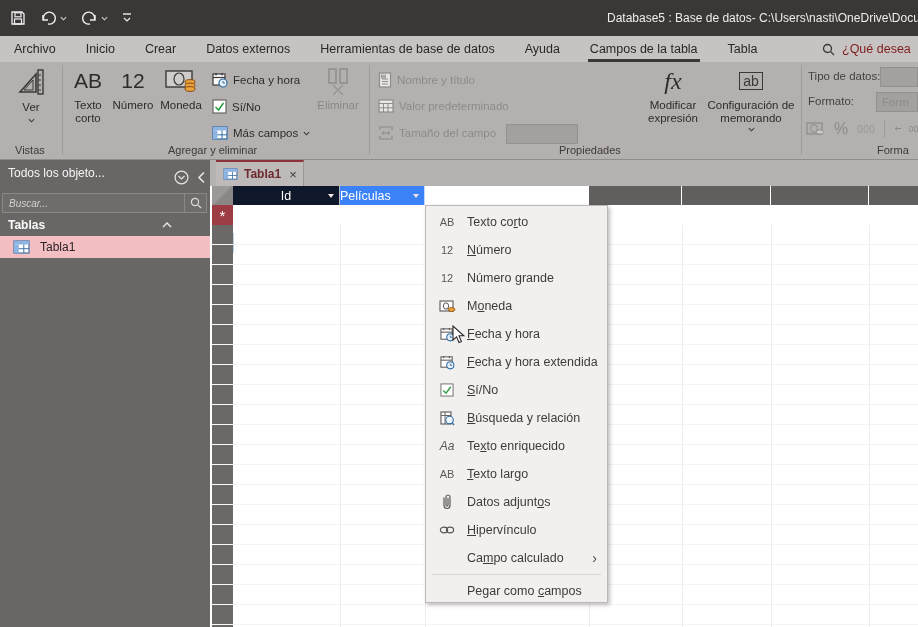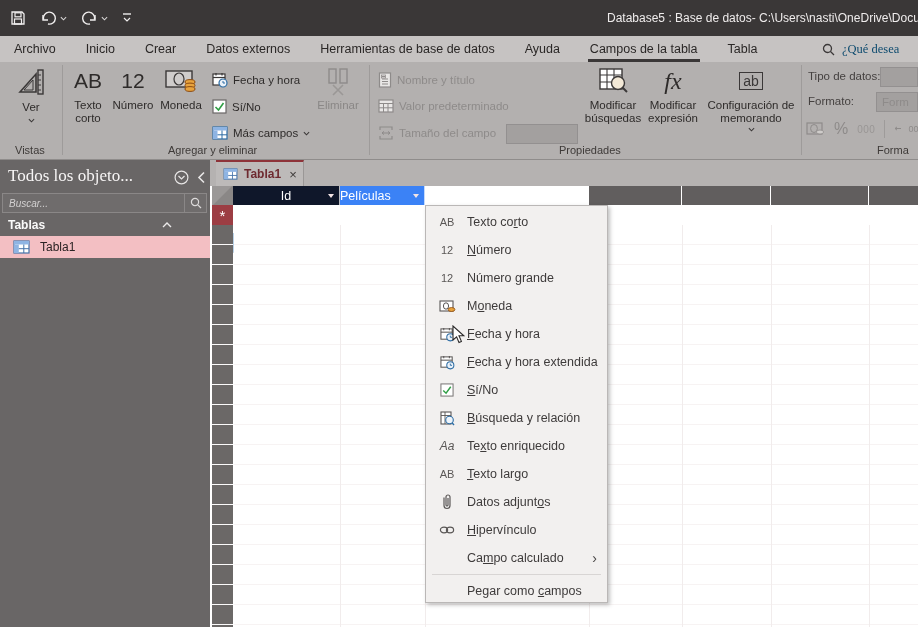--- a/index.html
+++ b/index.html
@@ -18,38 +18,38 @@
   .title-text { position:absolute; left:607px; top:0; height:36px; display:flex; align-items:center;
     font-size:12px; color:#efecec; white-space:nowrap; overflow:hidden; width:311px; }
 
   
   .menubar { position:absolute; left:0; top:36px; width:918px; height:26px; background:#c6c3c2;
     display:flex; align-items:center; gap:30px; padding-left:14px; font-size:12.5px; color:#2a2726; }
   .mtab { position:relative; white-space:nowrap; height:26px; display:flex; align-items:center; cursor:default; }
   .mtab.active { font-weight:400; }
   .mtab.active::after { content:""; position:absolute; left:-2px; right:-2px; bottom:-1px; height:4px; background:#3a3737; }
   .menubar-search { position:absolute; left:822px; top:0; height:26px; display:flex; align-items:center; gap:7px;
-    font-size:12.5px; color:#0c4a6e; white-space:nowrap;font-family:Liberation Serif, serif; }
+    font-size:12.5px; color:#7f1d1d; white-space:nowrap; }
 
   
   .ribbon { position:absolute; left:0; top:62px; width:918px; height:98px; background:#b3b0af; border-bottom:1px solid #8f8c8b; }
   .rsep { position:absolute; top:3px; height:90px; width:1px; background:#9e9b9a; }
   .group-label { position:absolute; bottom:3px; font-size:11px; color:#3e3a38; white-space:nowrap; }
   .bigbtn { position:absolute; top:4px; display:flex; flex-direction:column; align-items:center; font-size:11.5px; color:#2e2b2a; text-align:center; }
   .bigbtn .lbl { margin-top:3px; line-height:13px; }
   .bigbtn.disabled { color:#8a8786; }
   .glyph-big { font-size:21px; line-height:30px; height:30px; color:#2e2b2a; }
   .smallbtn { position:absolute; display:flex; align-items:center; gap:5px; font-size:11.5px; color:#2e2b2a; white-space:nowrap; }
   .smallbtn.disabled { color:#8e8b8a; }
   .chev { display:inline-block; width:7px; height:5px; }
   .graybox { position:absolute; background:#a3a09f; border:1px solid #939090; }
 
   
   .sidebar { position:absolute; left:0; top:160px; width:210px; height:467px; background:#696666; }
-  .nav-title { position:absolute; left:8px; top:6px; font-size:17px; color:#f7f5f5; white-space:nowrap; width:170px; overflow:hidden;font-family:Liberation Serif, serif; }
+  .nav-title { position:absolute; left:8px; top:6px; font-size:12px; color:#f7f5f5; white-space:nowrap; width:170px; overflow:hidden; }
   .nav-title-icons { position:absolute; right:4px; top:10px; display:flex; align-items:center; gap:8px; }
   .nav-search { position:absolute; left:2px; top:33px; width:205px; height:20px; background:#6f6c6c; border:1px solid #8a8787;
     display:flex; align-items:center; }
   .nav-search .ph { flex:1; font-size:10px; font-style:italic; color:#d2d0d0; padding-left:6px; }
   .nav-search .mag { width:22px; height:18px; border-left:1px solid #8a8787; display:flex; align-items:center; justify-content:center; }
   .nav-section { position:absolute; left:0; top:54px; width:180px; height:22px; display:flex; align-items:center; }
   .nav-section .txt { font-size:12px; font-weight:bold; color:#fafafa; padding-left:8px; flex:1; }
   .nav-item { position:absolute; left:0; top:76px; width:210px; height:22px; background:#f3bfc3; display:flex; align-items:center; gap:10px; padding-left:13px; }
   .nav-item .txt { font-size:12px; color:#2b2324; }
 
@@ -263,29 +263,20 @@
     </div>
     <div class="smallbtn disabled" style="left:378px; top:64px;">
       <svg width="16" height="14" viewBox="0 0 16 14">
           <path d="M2 4 V1 H14 V4 M2 10 V13 H14 V10" fill="none" stroke="#8e8b8a" stroke-width="1.2"></path>
           <path d="M4 7 H12 M4 7 l2-1.6 M4 7 l2 1.6 M12 7 l-2-1.6 M12 7 l-2 1.6" stroke="#8e8b8a" stroke-width="1"></path>
         </svg>
       <span>Tamaño del campo</span>
     </div>
     <div class="graybox" style="left:506px; top:62px; width:72px; height:20px;"></div>
 
-    <div class="bigbtn" style="left:584px; width:58px;">
-      <svg width="32" height="30" viewBox="0 0 32 30">
-          <rect x="3" y="3" width="22" height="20" fill="#fff" stroke="#3b3838" stroke-width="1.4"></rect>
-          <path d="M3 9H25M10 3V23M17 3V23M3 16H25" stroke="#3b3838" stroke-width="1.1"></path>
-          <circle cx="21" cy="17" r="6.5" fill="#f3e9d7" stroke="#3b3838" stroke-width="1.4"></circle>
-          <path d="M25.5 21.5 L30 26" stroke="#3b3838" stroke-width="2"></path>
-        </svg>
-      <span class="lbl">Modificar búsquedas</span>
-    </div>
     <div class="bigbtn" style="left:644px; width:58px;">
       <span class="glyph-big" style="font-style:italic; font-family:'Liberation Serif',serif; font-size:24px;">fx</span>
       <span class="lbl">Modificar expresión</span>
     </div>
     <div class="bigbtn" style="left:704px; width:94px;">
       <span style="height:30px; display:flex; align-items:center;">
         <span style="border:1.4px solid #3b3838; font-size:14px; line-height:16px; padding:0 3px; color:#3b3838;">ab</span>
       </span>
       <span class="lbl">Configuración de memorando</span>
       <svg class="chev" style="margin-top:2px" viewBox="0 0 8 5">

